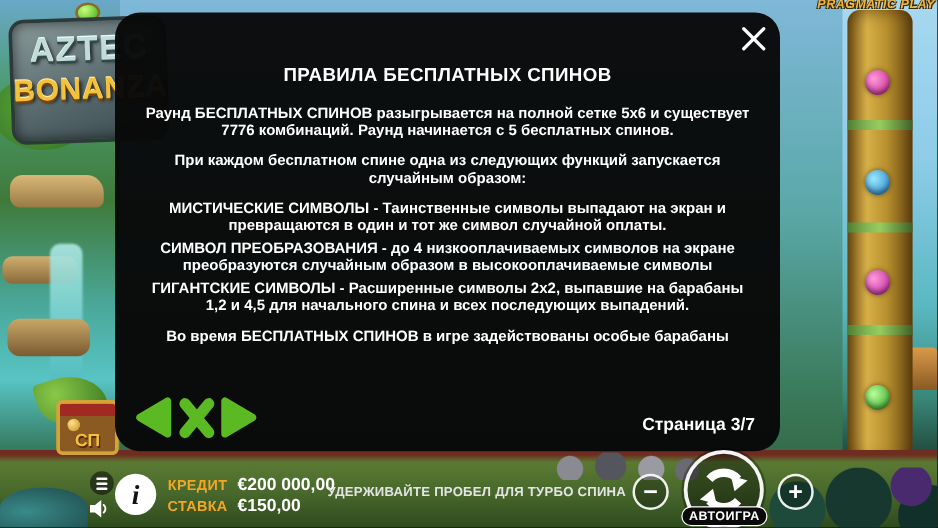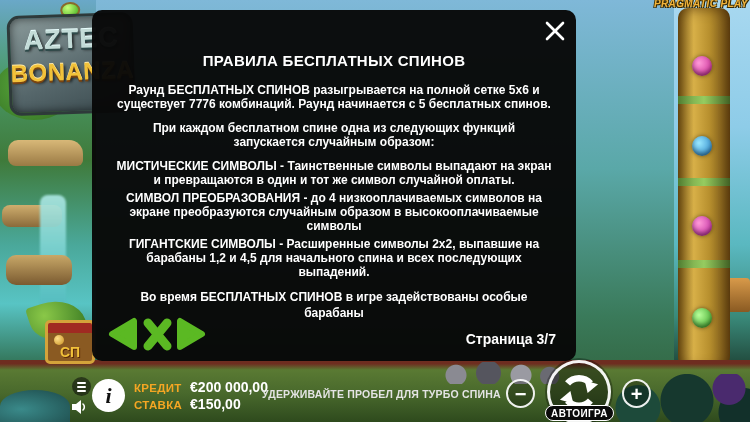--- a/index.html
+++ b/index.html
@@ -63,42 +63,42 @@
     font-size:10px; font-weight:bold; font-style:italic; letter-spacing:.4px; color:#f2b43a;
     text-shadow:1px 1px 0 #3a2a00, -1px 1px 0 #3a2a00, 1px -1px 0 #3a2a00; }
 
   
   .buy-sign { position:absolute; left:45px; top:320px; width:50px; height:44px;
     background:linear-gradient(180deg,#a02a22 0 26%,#8a5a22 26%); border:3px solid #d4a33a; border-radius:5px; }
   .buy-sign .coin { position:absolute; left:6px; top:12px; width:10px; height:10px; border-radius:50%; background:radial-gradient(circle at 35% 35%,#ffe08a,#c89020); }
   .buy-sign .txt { position:absolute; left:0; bottom:1px; width:100%; text-align:center; font-size:14px; font-weight:bold; color:#f2c23a; text-shadow:1px 1px 0 #5a2a08; }
 
   
-  .overlay { position:absolute; left:92px; top:10px; width:484px; height:351px;
-    background:rgba(8,8,8,.97); border-radius:10px; color:#fff; }
+  .overlay { position:absolute; left:92px; top:10px; width:532px; height:351px;
+    background:rgba(8,8,8,.97); border-radius:20px; color:#fff; }
   .overlay-close { position:absolute; top:8px; right:8px; width:26px; height:26px; cursor:pointer; }
   .overlay-content { position:absolute; left:0; top:0; width:100%; padding:42px 24px 0 24px; text-align:center; }
   .ov-title { font-size:15px; font-weight:bold; letter-spacing:.3px; margin-bottom:14px; }
   .ov-p { font-size:12px; font-weight:bold; line-height:14px; margin-bottom:10px; }
   .ov-p.tight { margin-bottom:4px; }
   .ov-p.gap-top { margin-top:4px; margin-bottom:6px; line-height:16px; }
   .page-nav { position:absolute; left:14px; bottom:6px; width:100px; height:40px; }
   .page-indicator { position:absolute; right:20px; bottom:14px; font-size:14px; font-weight:bold; }
 
   
   .bar { position:absolute; left:0; top:362px; width:750px; height:60px; }
   .menu-btn { position:absolute; left:72px; top:15px; width:19px; height:19px; border-radius:50%;
     background:rgba(10,10,10,.55); display:flex; flex-direction:column; justify-content:center; align-items:center; gap:2px; cursor:pointer; }
   .menu-btn i { display:block; width:9px; height:2px; background:#fff; border-radius:1px; }
   .sound-btn { position:absolute; left:71px; top:37px; width:18px; height:16px; cursor:pointer; }
   .info-btn { position:absolute; left:92px; top:17px; width:33px; height:33px; border-radius:50%;
     background:#fff; color:#111; display:flex; align-items:center; justify-content:center; cursor:pointer;
     font-family:"Liberation Serif","DejaVu Serif",serif; font-style:italic; font-weight:bold; font-size:22px; line-height:1; }
   .wallet { position:absolute; left:134px; top:17px; display:grid; grid-template-columns:auto auto; column-gap:8px; row-gap:1px; align-items:baseline; }
-  .wallet .lbl { color:#f5a623; font-size:11.5px; font-weight:bold; letter-spacing:.3px; text-align:left; }
+  .wallet .lbl { color:#f5a623; font-size:11.5px; font-weight:bold; letter-spacing:.3px; text-align:center; }
   .wallet .val { color:#fff; font-size:14px; font-weight:bold; text-align:left; }
   .turbo-hint { position:absolute; left:262px; top:26px; font-size:10.5px; font-weight:bold; color:#e4e4e4; letter-spacing:.2px; }
   .round-btn { position:absolute; width:29px; height:29px; border-radius:50%;
     border:2px solid rgba(255,255,255,.92); background:rgba(0,0,0,.28); color:#fff;
     display:flex; align-items:center; justify-content:center; font-size:20px; font-weight:bold; line-height:1; cursor:pointer; }
   .minus-btn { left:506px; top:17px; }
   .plus-btn  { left:622px; top:17px; }
   .spin-btn { position:absolute; left:547px; top:-2px; width:64px; height:64px; border-radius:50%;
     border:3px solid rgba(255,255,255,.95); background:rgba(0,0,0,.38);
     display:flex; align-items:center; justify-content:center; cursor:pointer;

